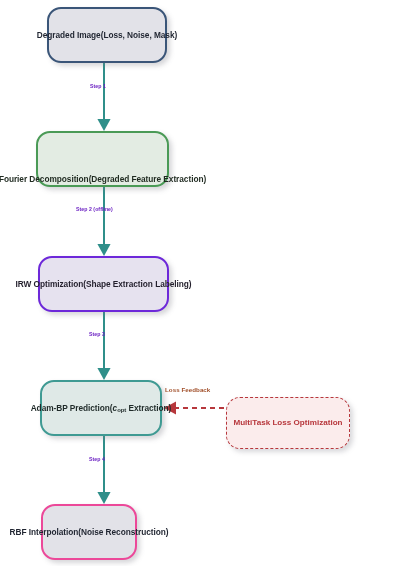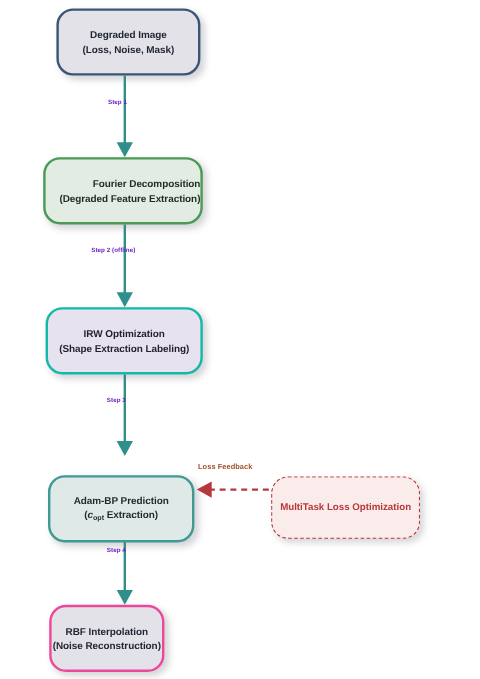--- a/index.html
+++ b/index.html
@@ -19,21 +19,21 @@
     position: absolute;
     left: 0;
     top: 0;
     width: 400px;
     height: 566px;
   }
   .node {
     position: absolute;
     box-sizing: border-box;
     display: flex;
-    flex-direction: column;
+    flex-direction: row;
     align-items: center;
     justify-content: center;
     border-radius: 14px;
     text-align: center;
     line-height: 1.45;
   }
   .node .ln {
     display: block;
     white-space: nowrap;
   }
@@ -56,27 +56,27 @@
     background: #e3ece3;
     border: 2px solid #4a9a56;
     color: #1f2a20;
     box-shadow: 3px 3px 5px rgba(120,120,130,0.30);
     align-items: flex-end;
   }
   
   #node-irw-optimization {
     left: 38px; top: 256px; width: 131px; height: 56px;
     background: #e6e2ef;
-    border: 2px solid #14b8a6;
+    border: 2px solid #6d28d9;
     color: #231f2c;
     box-shadow: 3px 3px 5px rgba(120,120,130,0.30);
   }
   
   #node-adam-bp-prediction {
-    left: 40px; top: 396px; width: 122px; height: 56px;
+    left: 40px; top: 380px; width: 122px; height: 56px;
     background: #dfe9e7;
     border: 2px solid #3f9a93;
     color: #1f2a29;
     box-shadow: 3px 3px 5px rgba(120,120,130,0.30);
     align-items: center;
   }
   
   #node-rbf-interpolation {
     left: 41px; top: 504px; width: 96px; height: 56px;
     background: #e2e2e8;

